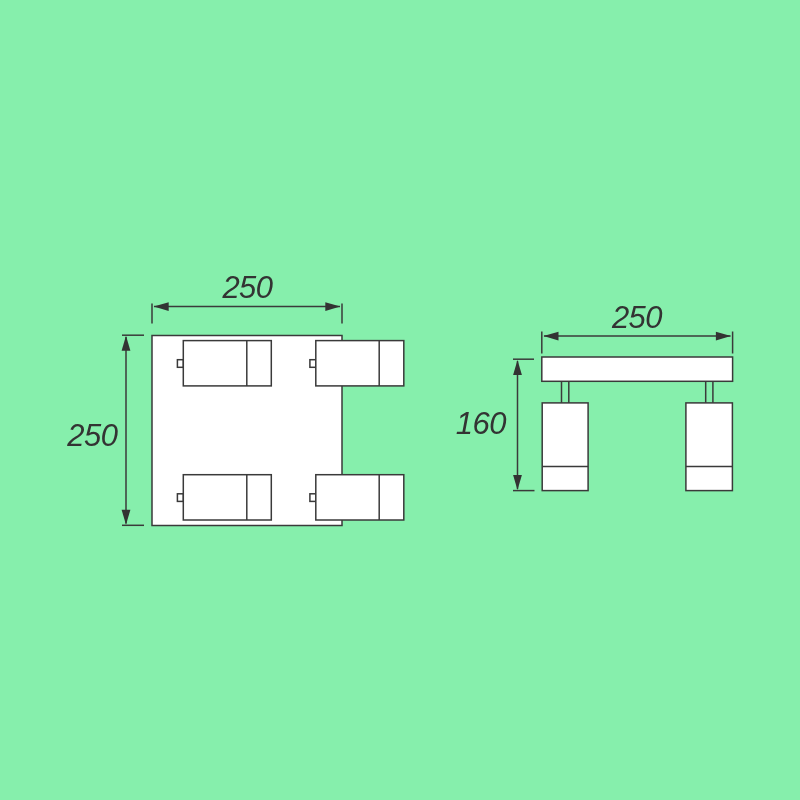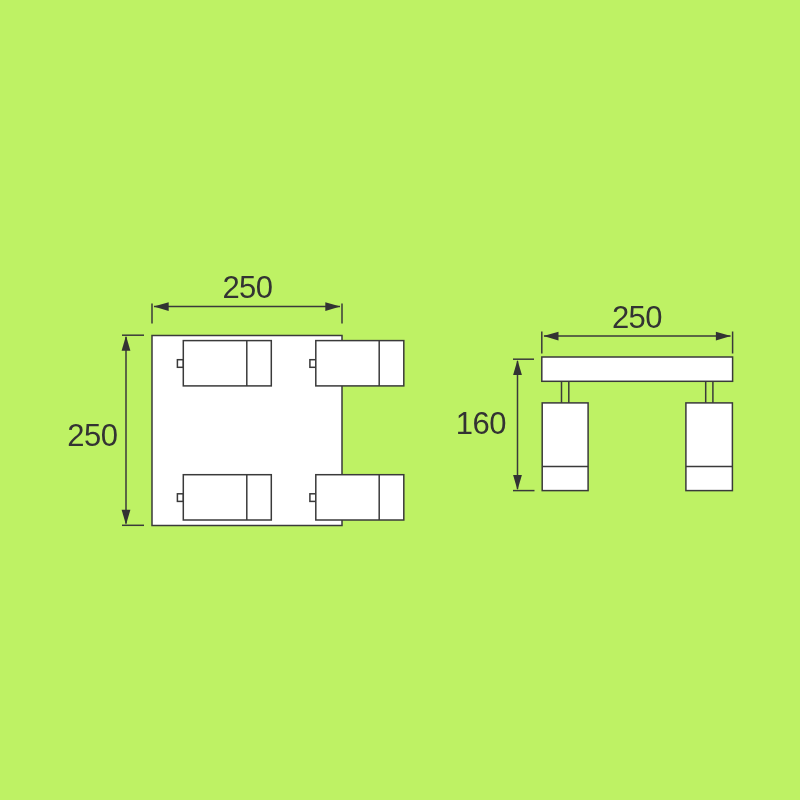--- a/index.html
+++ b/index.html
@@ -1,17 +1,17 @@
 <!DOCTYPE html>
 <html><head>
 <meta charset="utf-8">
 <title>Fixture dimension drawing</title>
 <style>
   html,body{margin:0;padding:0;background:#ffffff;}
-  .page{width:800px;height:800px;position:relative;background:#bef264;overflow:hidden;}
+  .page{width:800px;height:800px;position:relative;background:#86efac;overflow:hidden;font-style:italic;}
   svg{display:block;}
   text{font-family:"Liberation Sans",sans-serif;fill:#333333;}
 </style>
 </head>
 <body>
 <div class="page">
 <svg width="800" height="800" viewBox="0 0 800 800">
   <g stroke="#3a3a3a" stroke-width="1.5" fill="none">
 
     <g>

